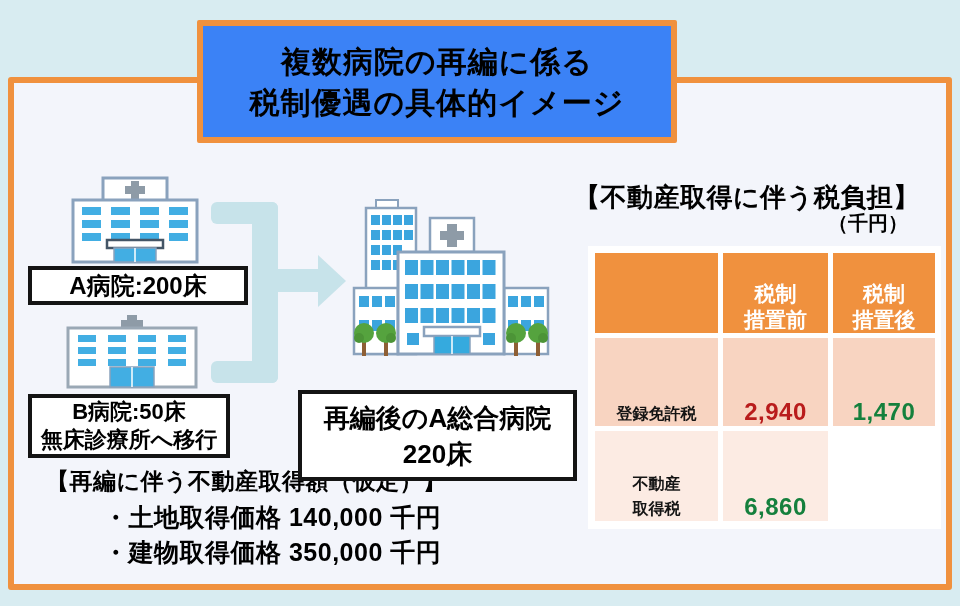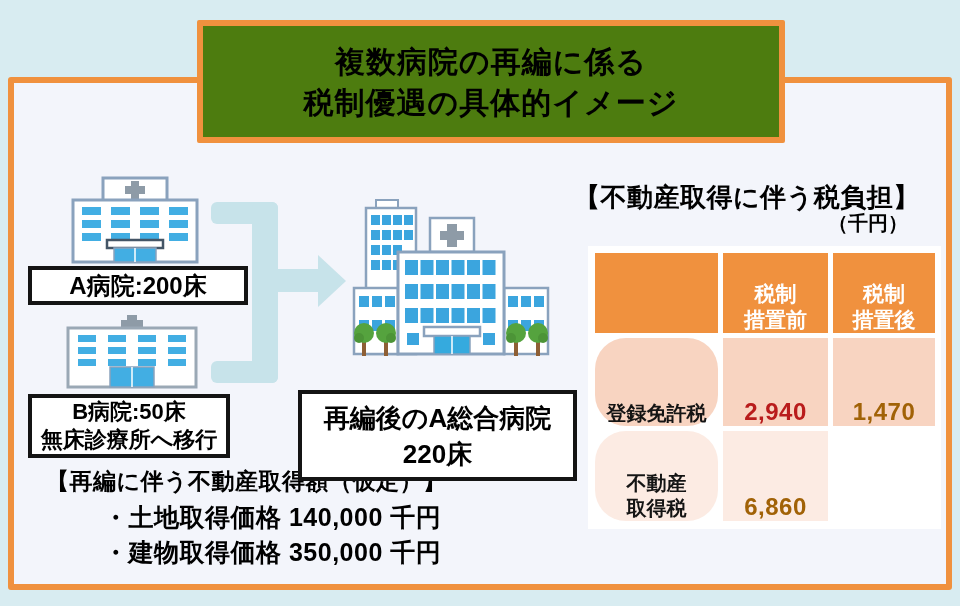--- a/index.html
+++ b/index.html
@@ -17,23 +17,23 @@
   .frame {
     left: 8px; top: 77px; width: 944px; height: 513px;
     border: 6px solid #f0913e;
     background: #f3f5fb;
     border-radius: 3px;
     z-index: 1;
   }
 
   
   .title-box {
-    left: 197px; top: 20px; width: 588px; height: 123px;
+    left: 197px; top: 20px; width: 480px; height: 123px;
     border: 6px solid #f0913e;
-    background: #4d7c0f;
+    background: #3b82f6;
     border-radius: 2px;
     z-index: 3;
     display: flex; flex-direction: column;
     align-items: center; justify-content: center;
     text-align: center;
   }
   .title-box .line {
     font-size: 30px; font-weight: bold; line-height: 41px;
     letter-spacing: 1px;
   }
@@ -96,24 +96,24 @@
   }
   .cell {
     display: flex; flex-direction: column;
     align-items: center; justify-content: flex-end;
     text-align: center;
     font-weight: bold;
   }
   .cell.head { background: #f0913e; color: #ffffff; font-size: 21px; line-height: 26px; }
   .cell.row1 { background: #f8d4c1; }
   .cell.row2 { background: #fcebe3; }
-  .cell.rowlabel { font-size: 20px; line-height: 25px; color: #141414; border-radius: 31px; }
+  .cell.rowlabel { font-size: 16px; line-height: 25px; color: #141414; }
   .cell.val { font-size: 24px; letter-spacing: 0.5px; }
   .cell.val.before { color: #b91c1c; }
-  .cell.val.after  { color: #a16207; }
+  .cell.val.after  { color: #15803d; }
 </style>
 </head>
 <body>
 
 <div class="abs frame"></div>
 
 <div class="abs title-box">
   <div class="line">複数病院の再編に係る</div>
   <div class="line">税制優遇の具体的イメージ</div>
 </div>

